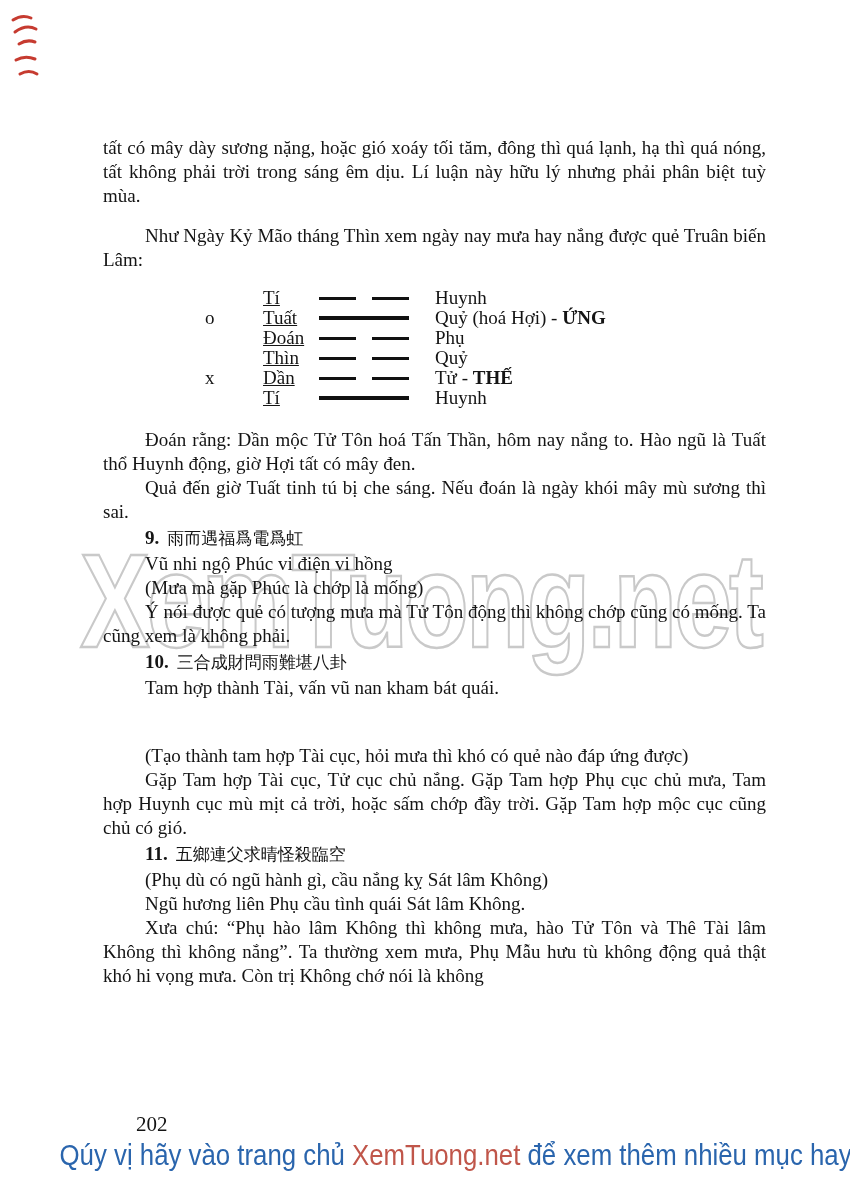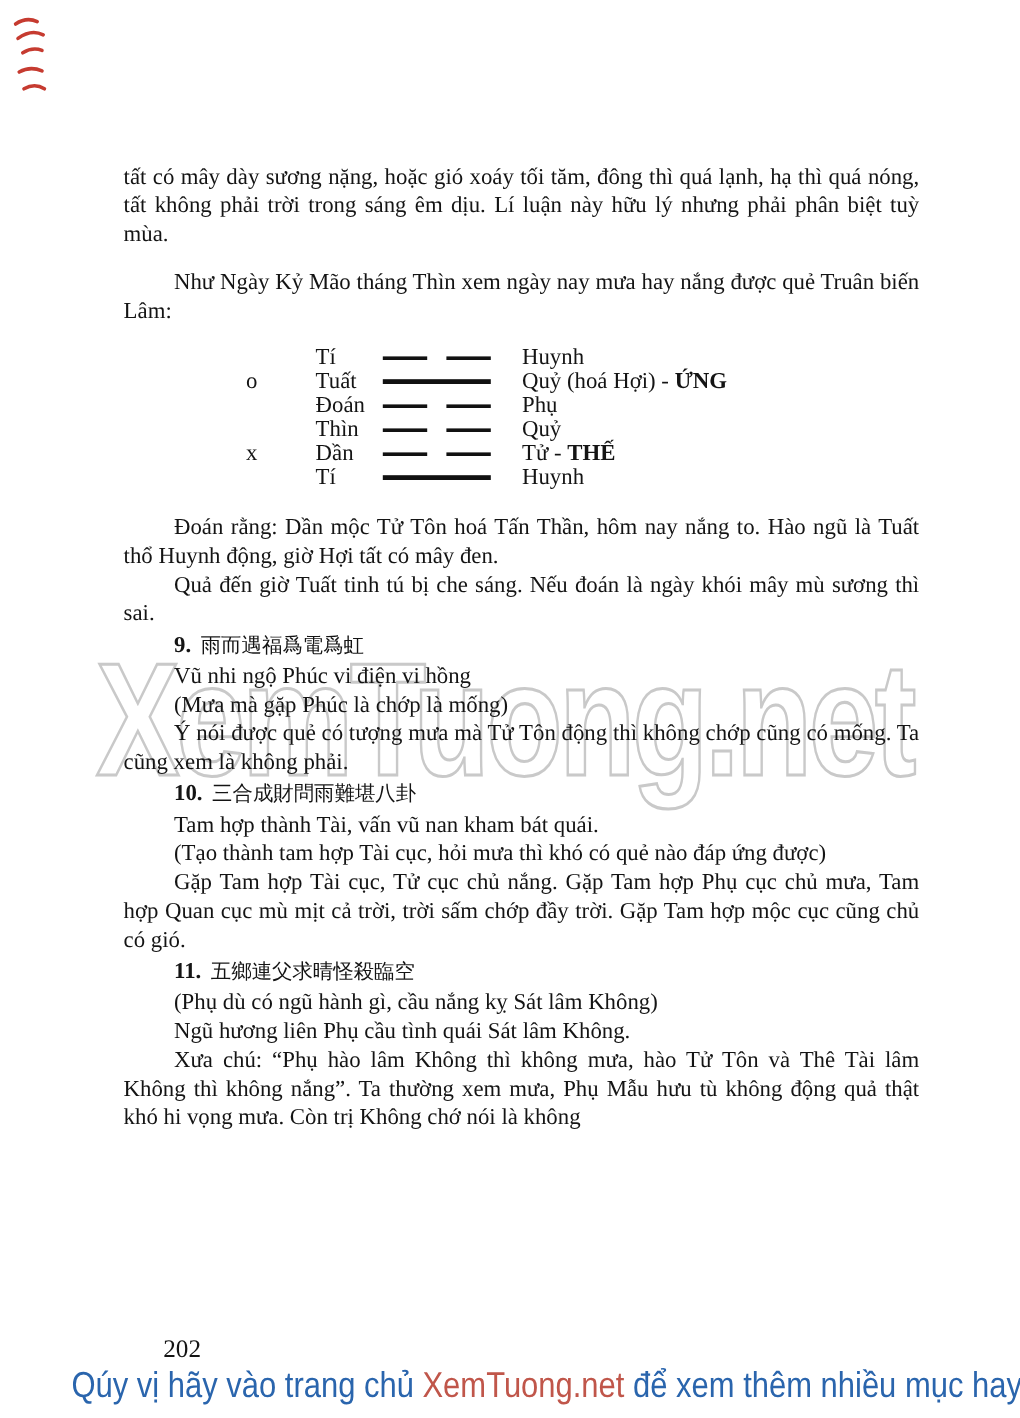--- a/index.html
+++ b/index.html
@@ -40,21 +40,21 @@
   }
   .hexrow{
     display:grid;
     grid-template-columns:58px 56px 116px 1fr;
     align-items:center;
     height:20px;
     font-size:19px;
     line-height:20px;
   }
   .hexrow .marker{text-align:left;}
-  .hexrow .branch{text-align:left;}
+  .hexrow .branch{text-align:left;text-decoration:underline;}
   .hexrow .yao{display:flex;align-items:center;}
   .seg{background:#111;height:3px;}
   .seg.b{width:37px;}
   .seg.b + .seg.b{margin-left:16px;}
   .seg.s{width:90px;height:4px;}
   .hexrow .lbl b{font-weight:bold;}
   
   .watermark{
     position:absolute;
     left:80px;top:524px;
@@ -177,22 +177,22 @@
       <span class="num">9.</span><span class="cn">雨而遇福爲電爲虹</span>
     </p>
     <p class="line sp8">Vũ nhi ngộ Phúc vi điện vi hồng</p>
     <p class="line sp12">(Mưa mà gặp Phúc là chớp là mống)</p>
     <p class="body sp14">Ý nói được quẻ có tượng mưa mà Tử Tôn động thì không chớp cũng có mống. Ta cũng xem là không phải.</p>
 
     <p class="heading sp8">
       <span class="num">10.</span><span class="cn">三合成財問雨難堪八卦</span>
     </p>
     <p class="line sp12">Tam hợp thành Tài, vấn vũ nan kham bát quái.</p>
-    <p class="line sp8" style="text-align:justify;">(Tạo thành tam hợp Tài cục, hỏi mưa thì khó có quẻ nào đáp ứng được)</p>
-    <p class="body sp14">Gặp Tam hợp Tài cục, Tử cục chủ nắng. Gặp Tam hợp Phụ cục chủ mưa, Tam hợp Quan cục mù mịt cả trời, trời sấm chớp đầy trời. Gặp Tam hợp mộc cục cũng chủ có gió.</p>
+    <p class="line sp8" style="text-align:justify;margin-top:44px;">(Tạo thành tam hợp Tài cục, hỏi mưa thì khó có quẻ nào đáp ứng được)</p>
+    <p class="body sp14">Gặp Tam hợp Tài cục, Tử cục chủ nắng. Gặp Tam hợp Phụ cục chủ mưa, Tam hợp Huynh cục mù mịt cả trời, hoặc sấm chớp đầy trời. Gặp Tam hợp mộc cục cũng chủ có gió.</p>
 
     <p class="heading sp6">
       <span class="num">11.</span><span class="cn">五鄉連父求晴怪殺臨空</span>
     </p>
     <p class="line sp10">(Phụ dù có ngũ hành gì, cầu nắng kỵ Sát lâm Không)</p>
     <p class="line sp8">Ngũ hương liên Phụ cầu tình quái Sát lâm Không.</p>
     <p class="body">Xưa chú: “Phụ hào lâm Không thì không mưa, hào Tử Tôn và Thê Tài lâm Không thì không nắng”. Ta thường xem mưa, Phụ Mẫu hưu tù không động quả thật khó hi vọng mưa. Còn trị Không chớ nói là không</p>
 
   </div>
 

